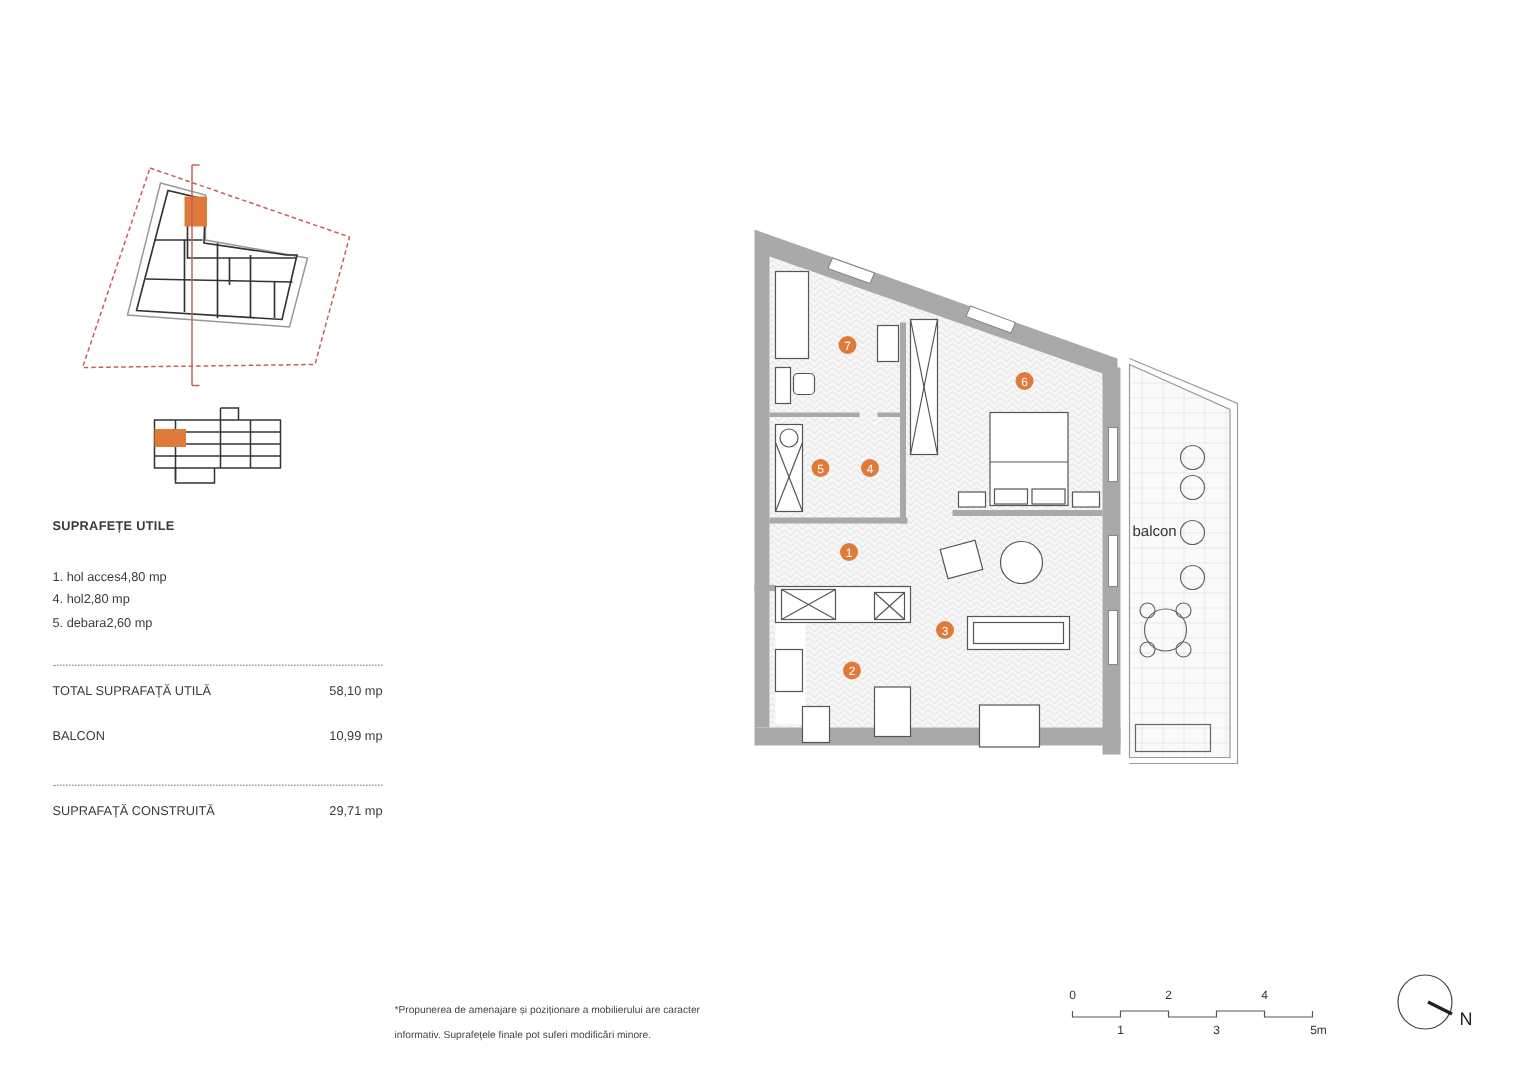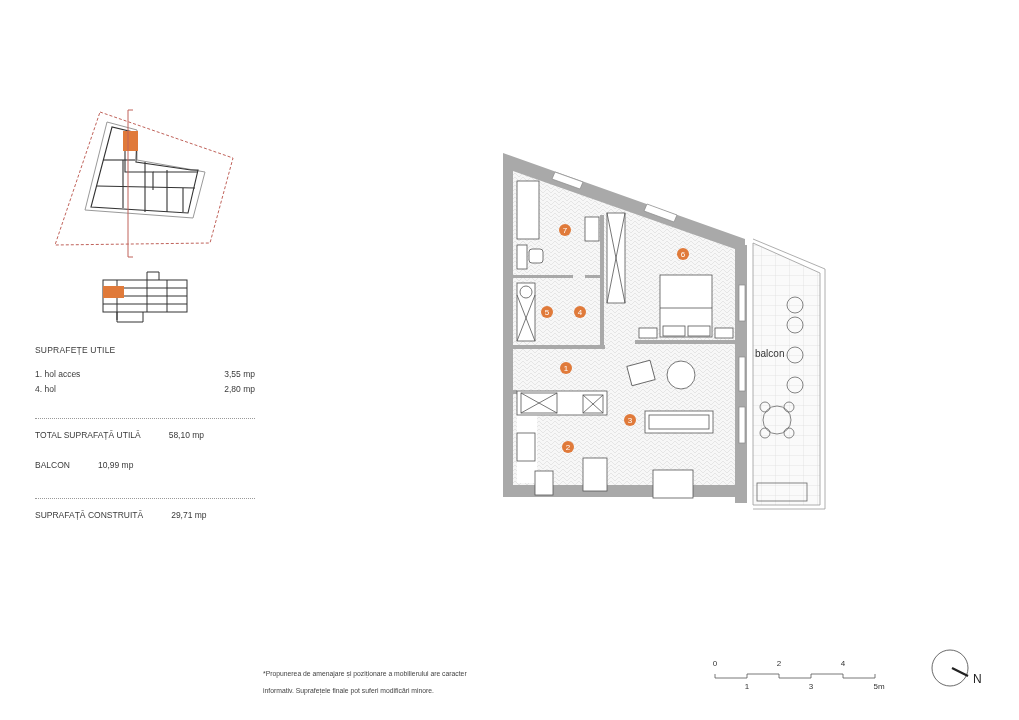--- a/index.html
+++ b/index.html
@@ -1,23 +1,23 @@
 <!DOCTYPE html>
 <html><head>
 <meta charset="utf-8">
 <style>
   html, body { margin:0; padding:0; background:#ffffff; }
   body { width:1019px; height:720px; position:relative; overflow:hidden;
          font-family:"Liberation Sans", sans-serif; color:#333; }
   .abs { position:absolute; }
   .areas { left:35px; top:345px; width:220px; font-size:8.5px; color:#3a3a3a; }
-  .areas .title { font-size:8.5px; letter-spacing:0.2px; margin-bottom:12px; }
-  .row { display:flex; justify-content:space-between; height:15.3px; line-height:15.3px; }
+  .areas .title { font-size:8.5px; letter-spacing:0.2px; margin-bottom:22px;font-weight:bold; }
+  .row { display:flex; height:15.3px; line-height:15.3px; }
   .dots { border-top:1px dotted #999; margin-top:20px; height:1px; }
-  .sum-row { display:flex; justify-content:flex-start; margin-top:10px;gap:28px; }
+  .sum-row { display:flex; justify-content:space-between; margin-top:10px;gap:28px; }
   .note { left:263px; top:665px; font-size:6.8px; line-height:17px; color:#444; width:260px; }
   svg text { font-family:"Liberation Sans", sans-serif; }
 </style>
 </head>
 <body>
 
 <svg class="abs" style="left:55px;top:100px" width="200" height="230" viewBox="0 0 200 230">
   <polygon points="45,12 178,58 155,143 0,145" fill="none" stroke="#c0625a" stroke-width="1" stroke-dasharray="3,2"></polygon>
   <polygon points="52,22 30,110 138,118 150,72 82,60 82,30" fill="none" stroke="#999" stroke-width="1"></polygon>
   <g stroke="#333" stroke-width="1.1" fill="none">
@@ -47,25 +47,29 @@
     <polyline points="92,172 104,172 104,180"></polyline>
     <polyline points="62,212 62,222 88,222 88,212"></polyline>
   </g>
   <rect x="48" y="186" width="21" height="12" fill="#e07a3a"></rect>
 </svg>
 
 <div class="abs areas">
   <div class="title">SUPRAFEȚE UTILE</div>
   <div class="row">
       <span>1. hol acces</span>
-      <span>3,55 mp</span>
+      <span>4,80 mp</span>
     </div>
   <div class="row">
       <span>4. hol</span>
       <span>2,80 mp</span>
+    </div>
+  <div class="row">
+      <span>5. debara</span>
+      <span>2,60 mp</span>
     </div>
   <div class="dots"></div>
   <div class="sum-row">
       <span>TOTAL SUPRAFAȚĂ UTILĂ</span>
       <span>58,10 mp</span>
     </div>
   <div class="sum-row" style="margin-top:20px">
       <span>BALCON</span>
       <span>10,99 mp</span>
     </div>

